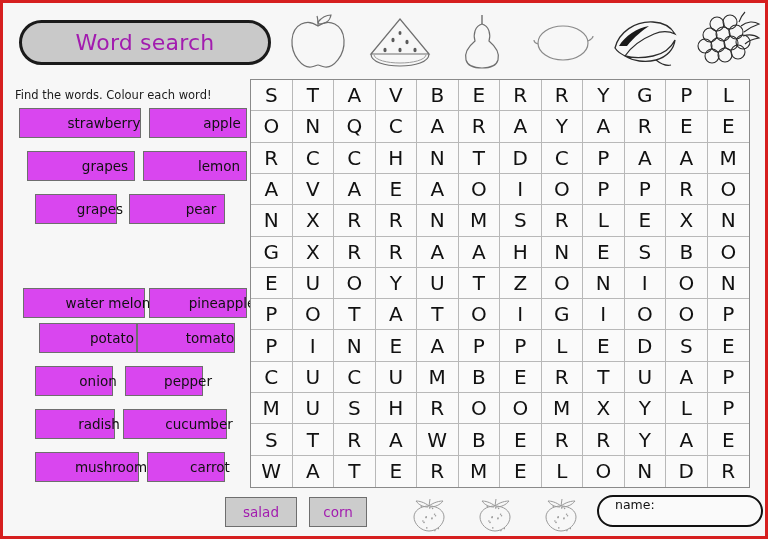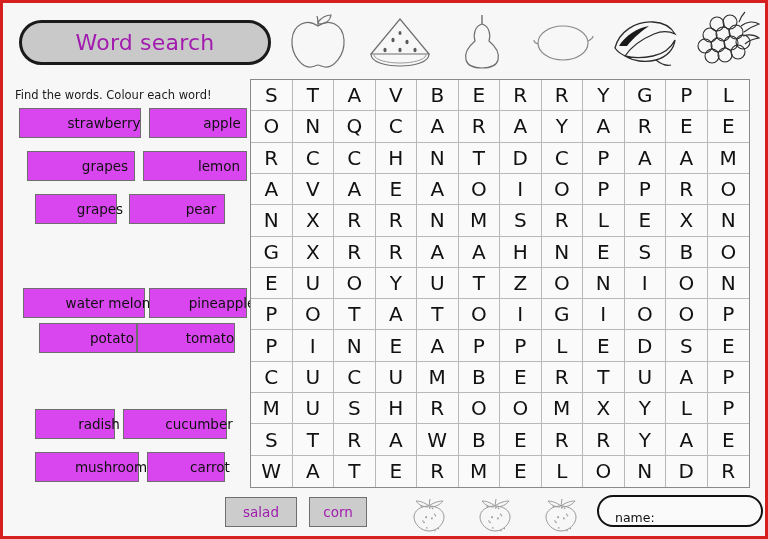--- a/index.html
+++ b/index.html
@@ -160,21 +160,21 @@
     position: absolute;
     top: 0;
     left: 586px;
     width: 166px;
     height: 32px;
     box-sizing: border-box;
     background: #fafafa;
     border: 2.5px solid #111;
     border-radius: 17px;
     display: flex;
-    align-items: flex-end;
+    align-items: flex-start;
   }
   #name-box .name-label {
     margin-left: 16px;
     font-size: 12.5px;
     color: #111;
   }
 </style>
 </head>
 <body>
 
@@ -259,20 +259,24 @@
         <div class="word-chip" style="left: 24px; width: 82px;">grapes</div>
         <div class="word-chip" style="left: 118px; width: 96px;">pear</div>
       </div>
       <div class="word-row" style="top: 180px;">
         <div class="word-chip" style="left: 12px; width: 122px;">water melon</div>
         <div class="word-chip" style="left: 138px; width: 98px;">pineapple</div>
       </div>
       <div class="word-row" style="top: 215px;">
         <div class="word-chip" style="left: 16px; width: 98px; margin-left: 12px;">potato</div>
         <div class="word-chip" style="left: 126px; width: 98px;">tomato</div>
+      </div>
+      <div class="word-row" style="top: 258px;">
+        <div class="word-chip" style="left: 24px; width: 78px;">onion</div>
+        <div class="word-chip" style="left: 114px; width: 78px;">pepper</div>
       </div>
       <div class="word-row" style="top: 301px;">
         <div class="word-chip" style="left: 24px; width: 80px;">radish</div>
         <div class="word-chip" style="left: 112px; width: 104px;">cucumber</div>
       </div>
       <div class="word-row" style="top: 344px;">
         <div class="word-chip" style="left: 24px; width: 104px;">mushroom</div>
         <div class="word-chip" style="left: 136px; width: 78px;">carrot</div>
       </div>
     </div>

